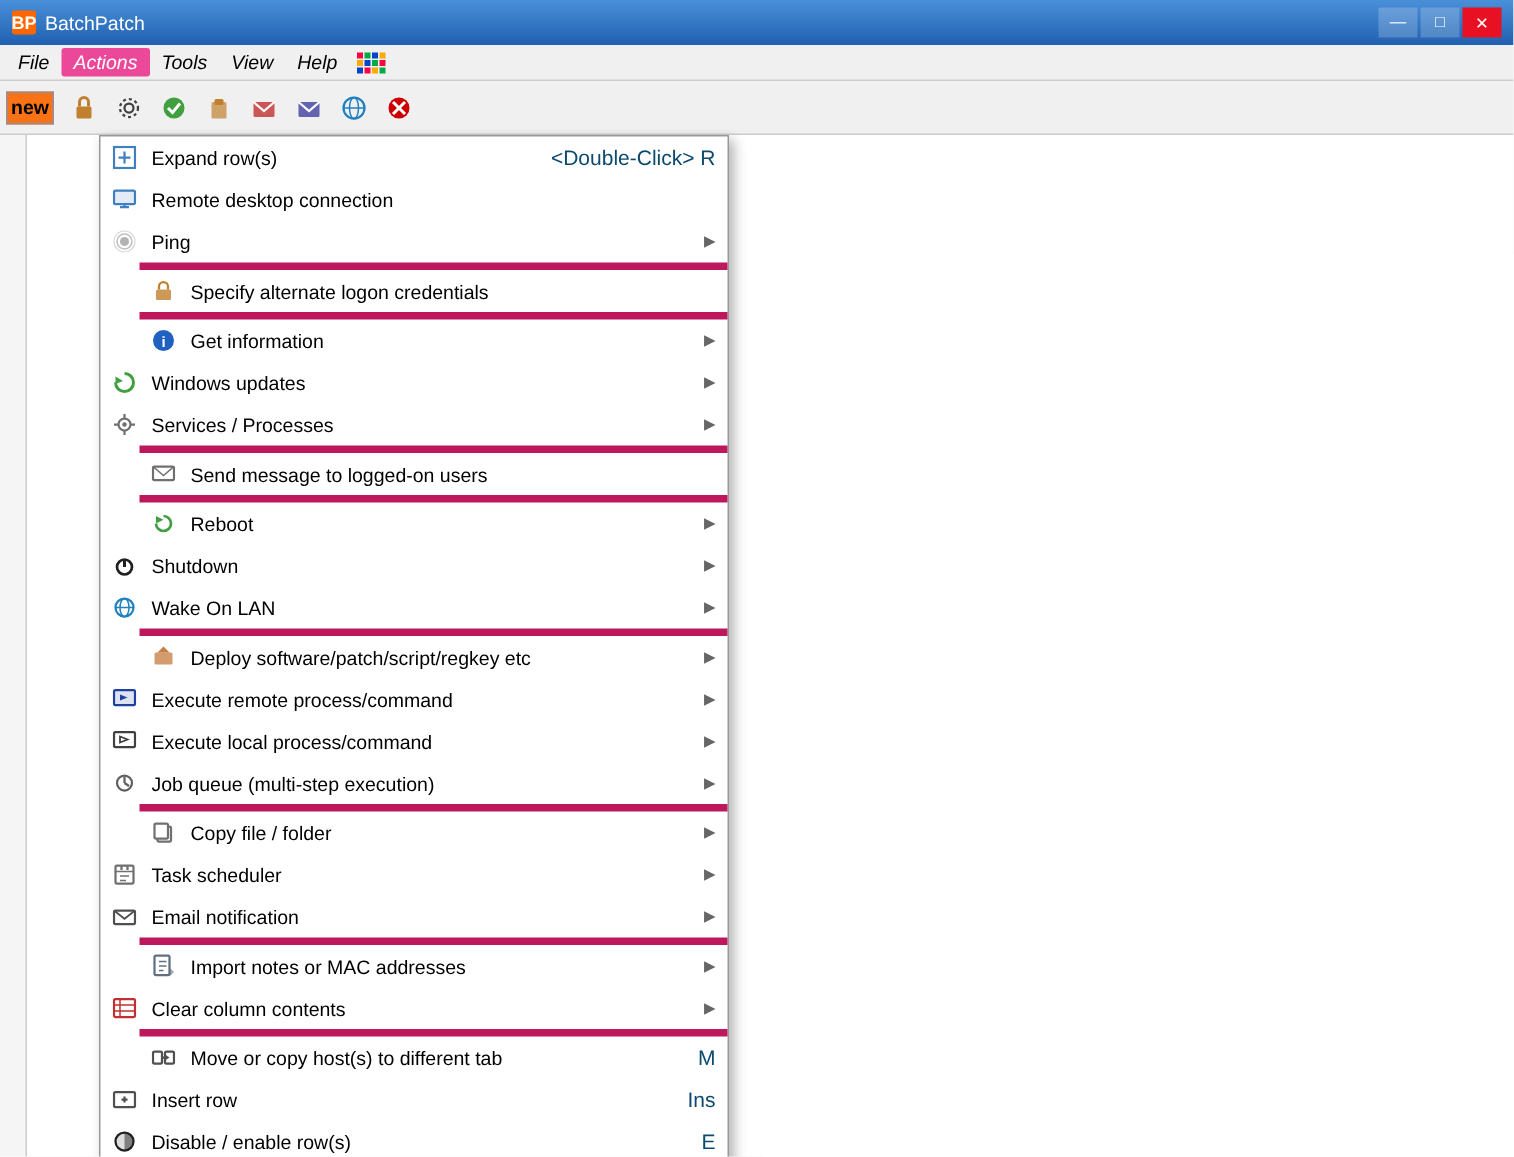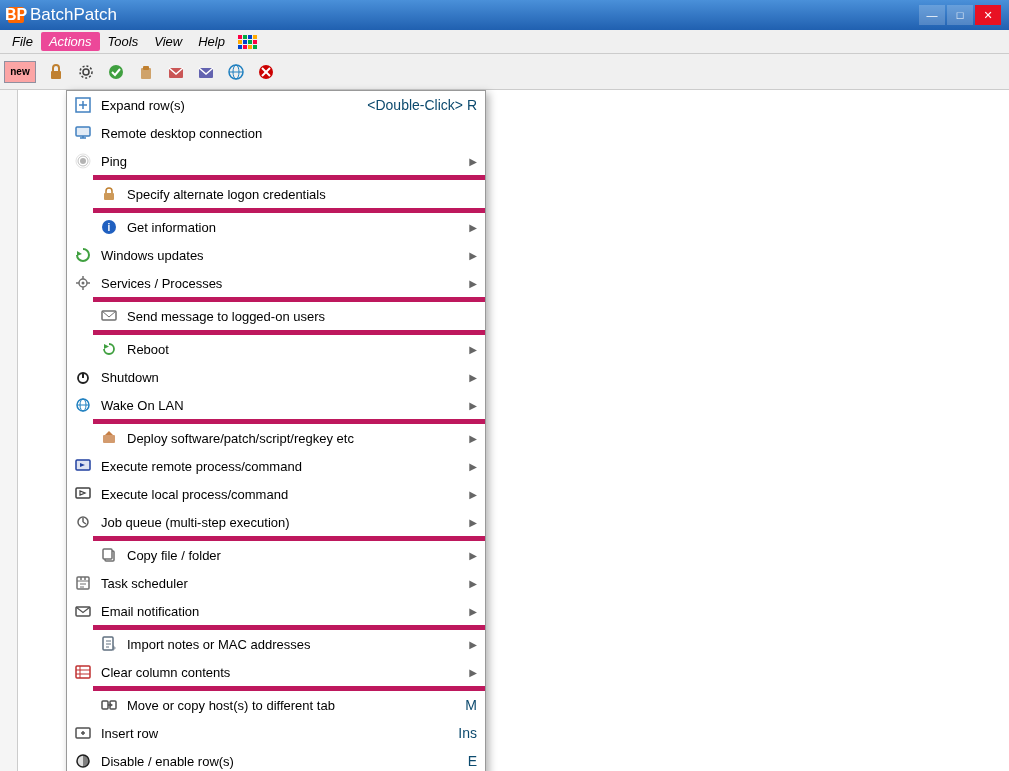--- a/index.html
+++ b/index.html
@@ -18,26 +18,26 @@
       display: flex;
       align-items: center;
       padding: 0 8px;
       color: white;
     }
     .title-bar-icon {
       width: 16px; height: 16px;
       background: #ff6600;
       border-radius: 2px;
       margin-right: 6px;
-      font-size: 16px;
+      font-size: 12px;
       display: flex; align-items: center; justify-content: center;
       color: white; font-weight: bold;
     }
     .title-bar-text {
-      font-size: 17px;
+      font-size: 13px;
       font-weight: normal;
     }
     .title-bar-controls {
       margin-left: auto;
       display: flex; gap: 2px;
     }
     .title-btn {
       width: 26px; height: 20px;
       background: rgba(255,255,255,0.2);
       border: none; cursor: pointer;
@@ -81,22 +81,22 @@
     .toolbar-btn {
       width: 28px; height: 28px;
       background: none;
       border: 1px solid transparent;
       cursor: pointer;
       display: flex; align-items: center; justify-content: center;
       border-radius: 2px;
       font-size: 16px;
     }
     .toolbar-new {
-      font-size: 10px; font-weight: bold;
-      background: #fca5a5;
+      font-size: 13px; font-weight: bold;
+      background: #f97316;
       border: 1px solid #9090a0;
       width: 32px; height: 22px;
       cursor: pointer;
       margin-right: 4px;
     }
 
     
     .main-area {
       display: flex;
       height: calc(771px - 90px);

